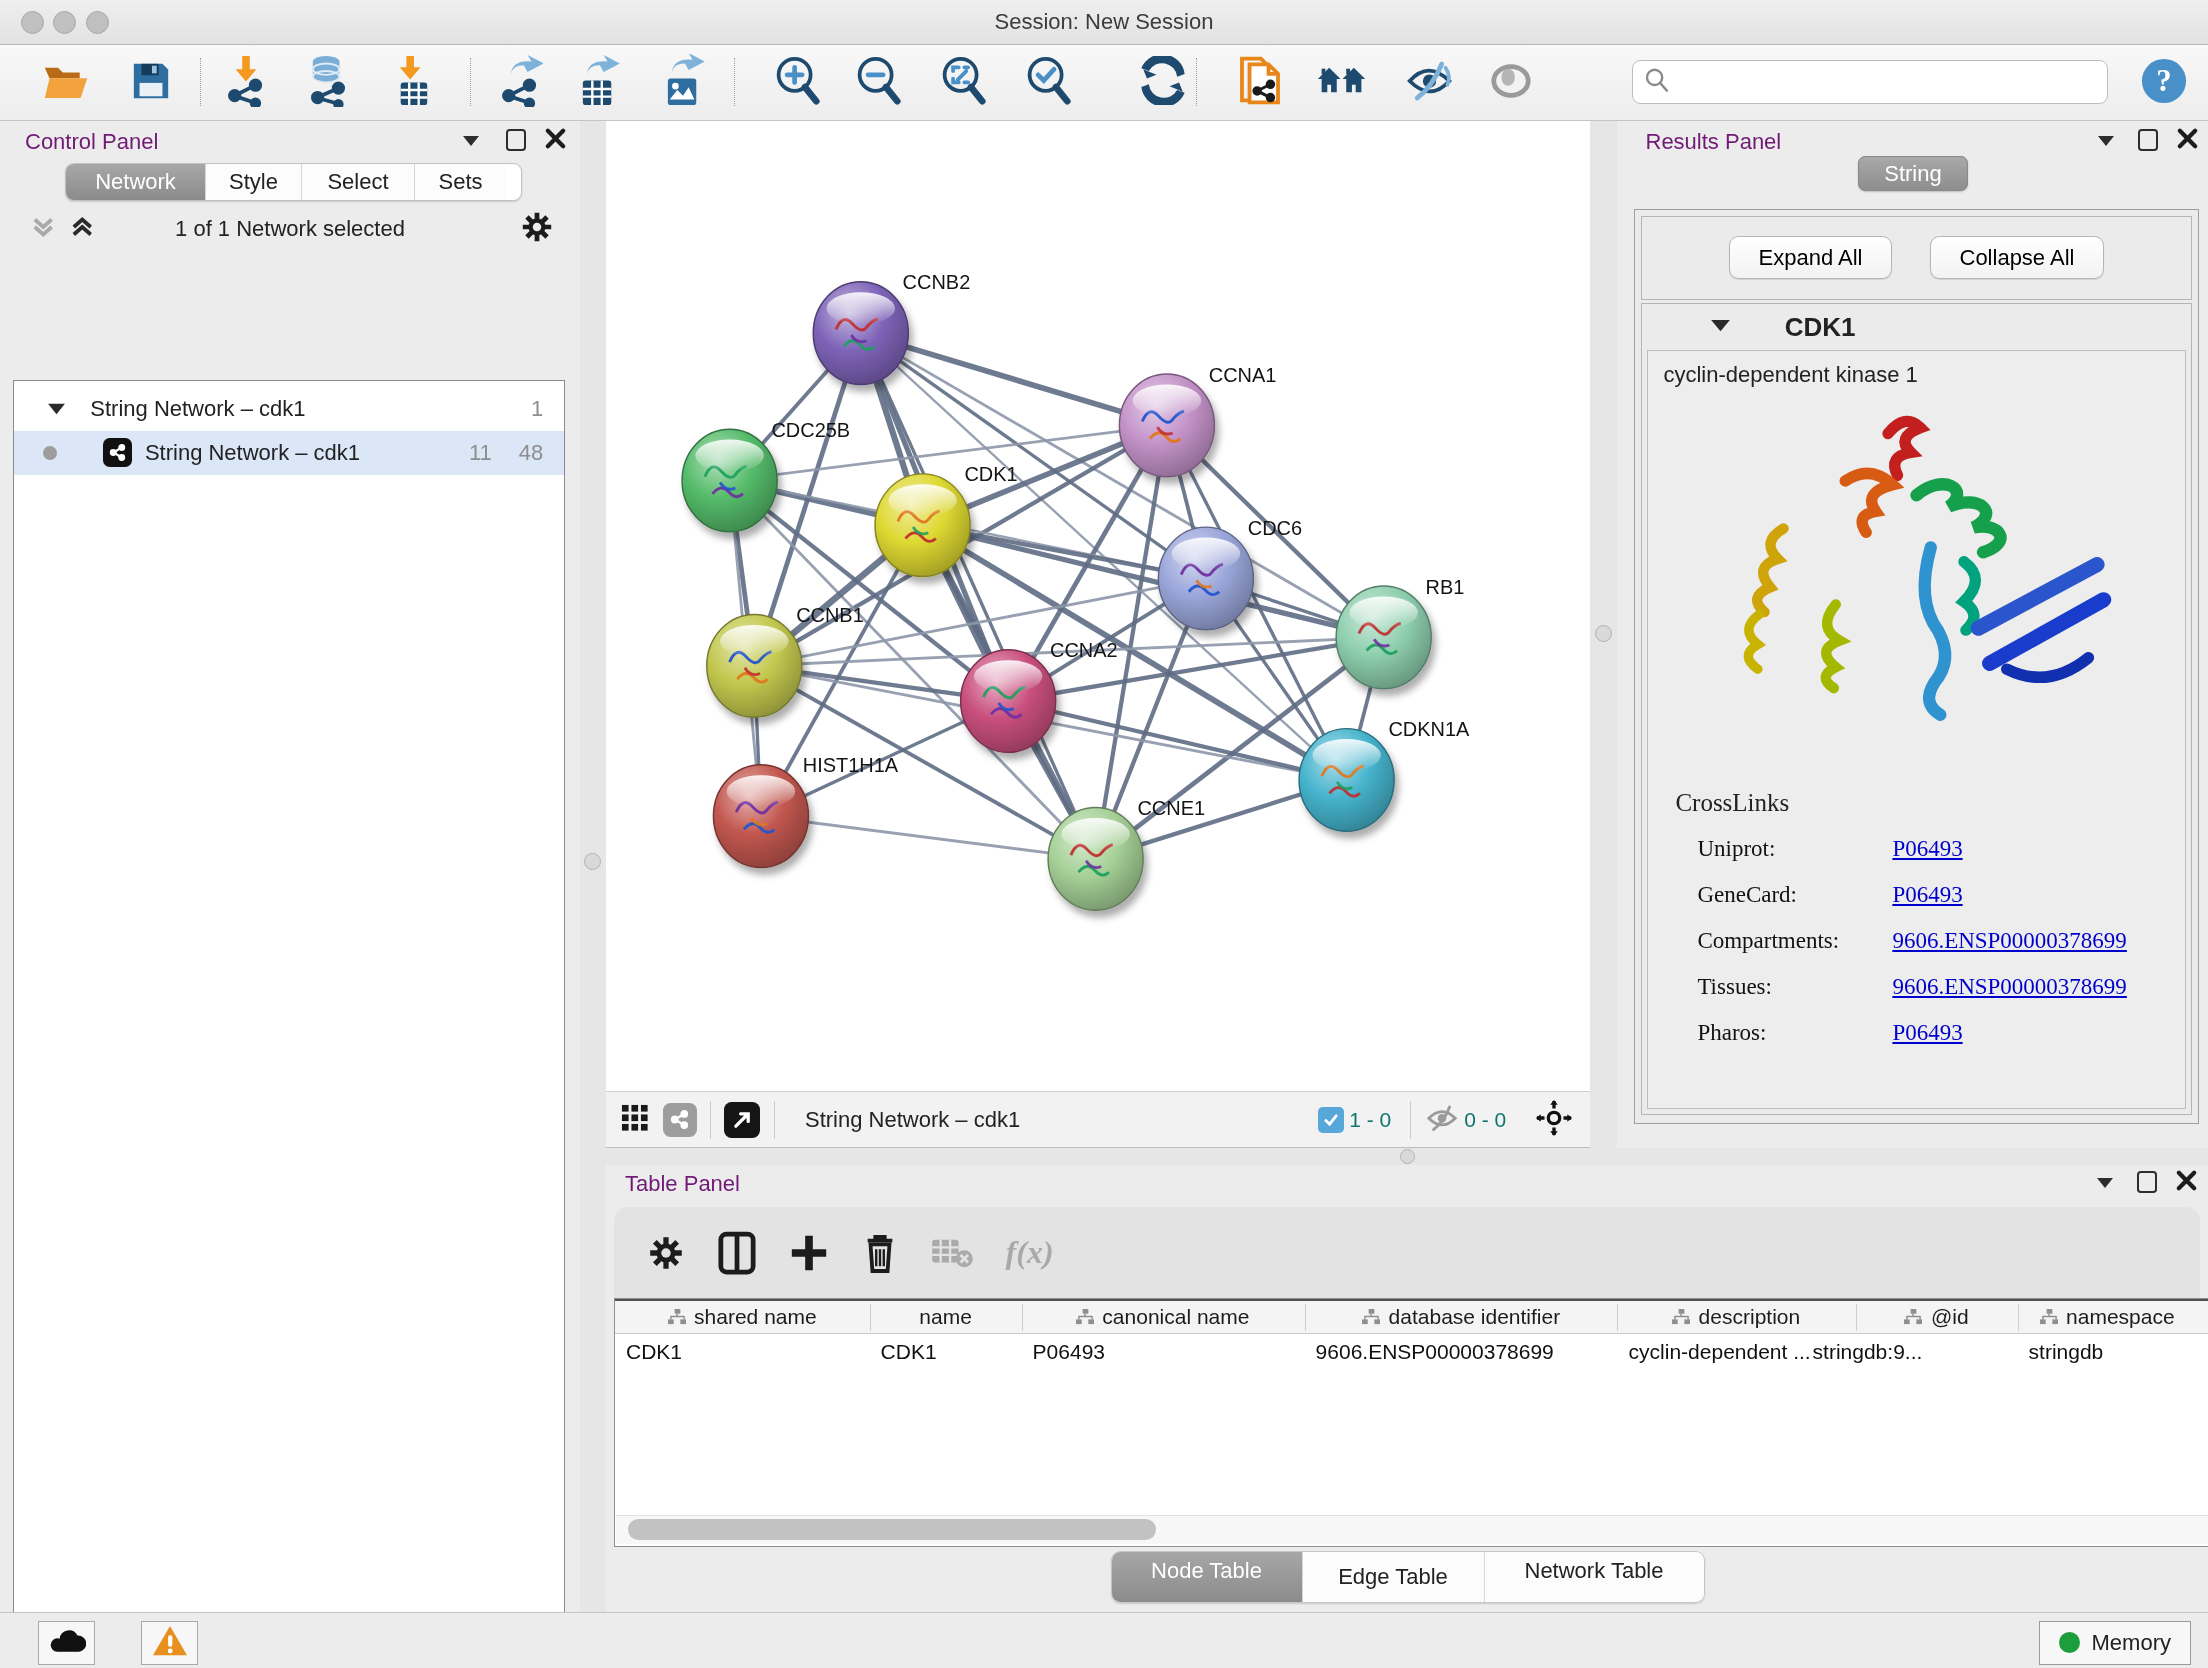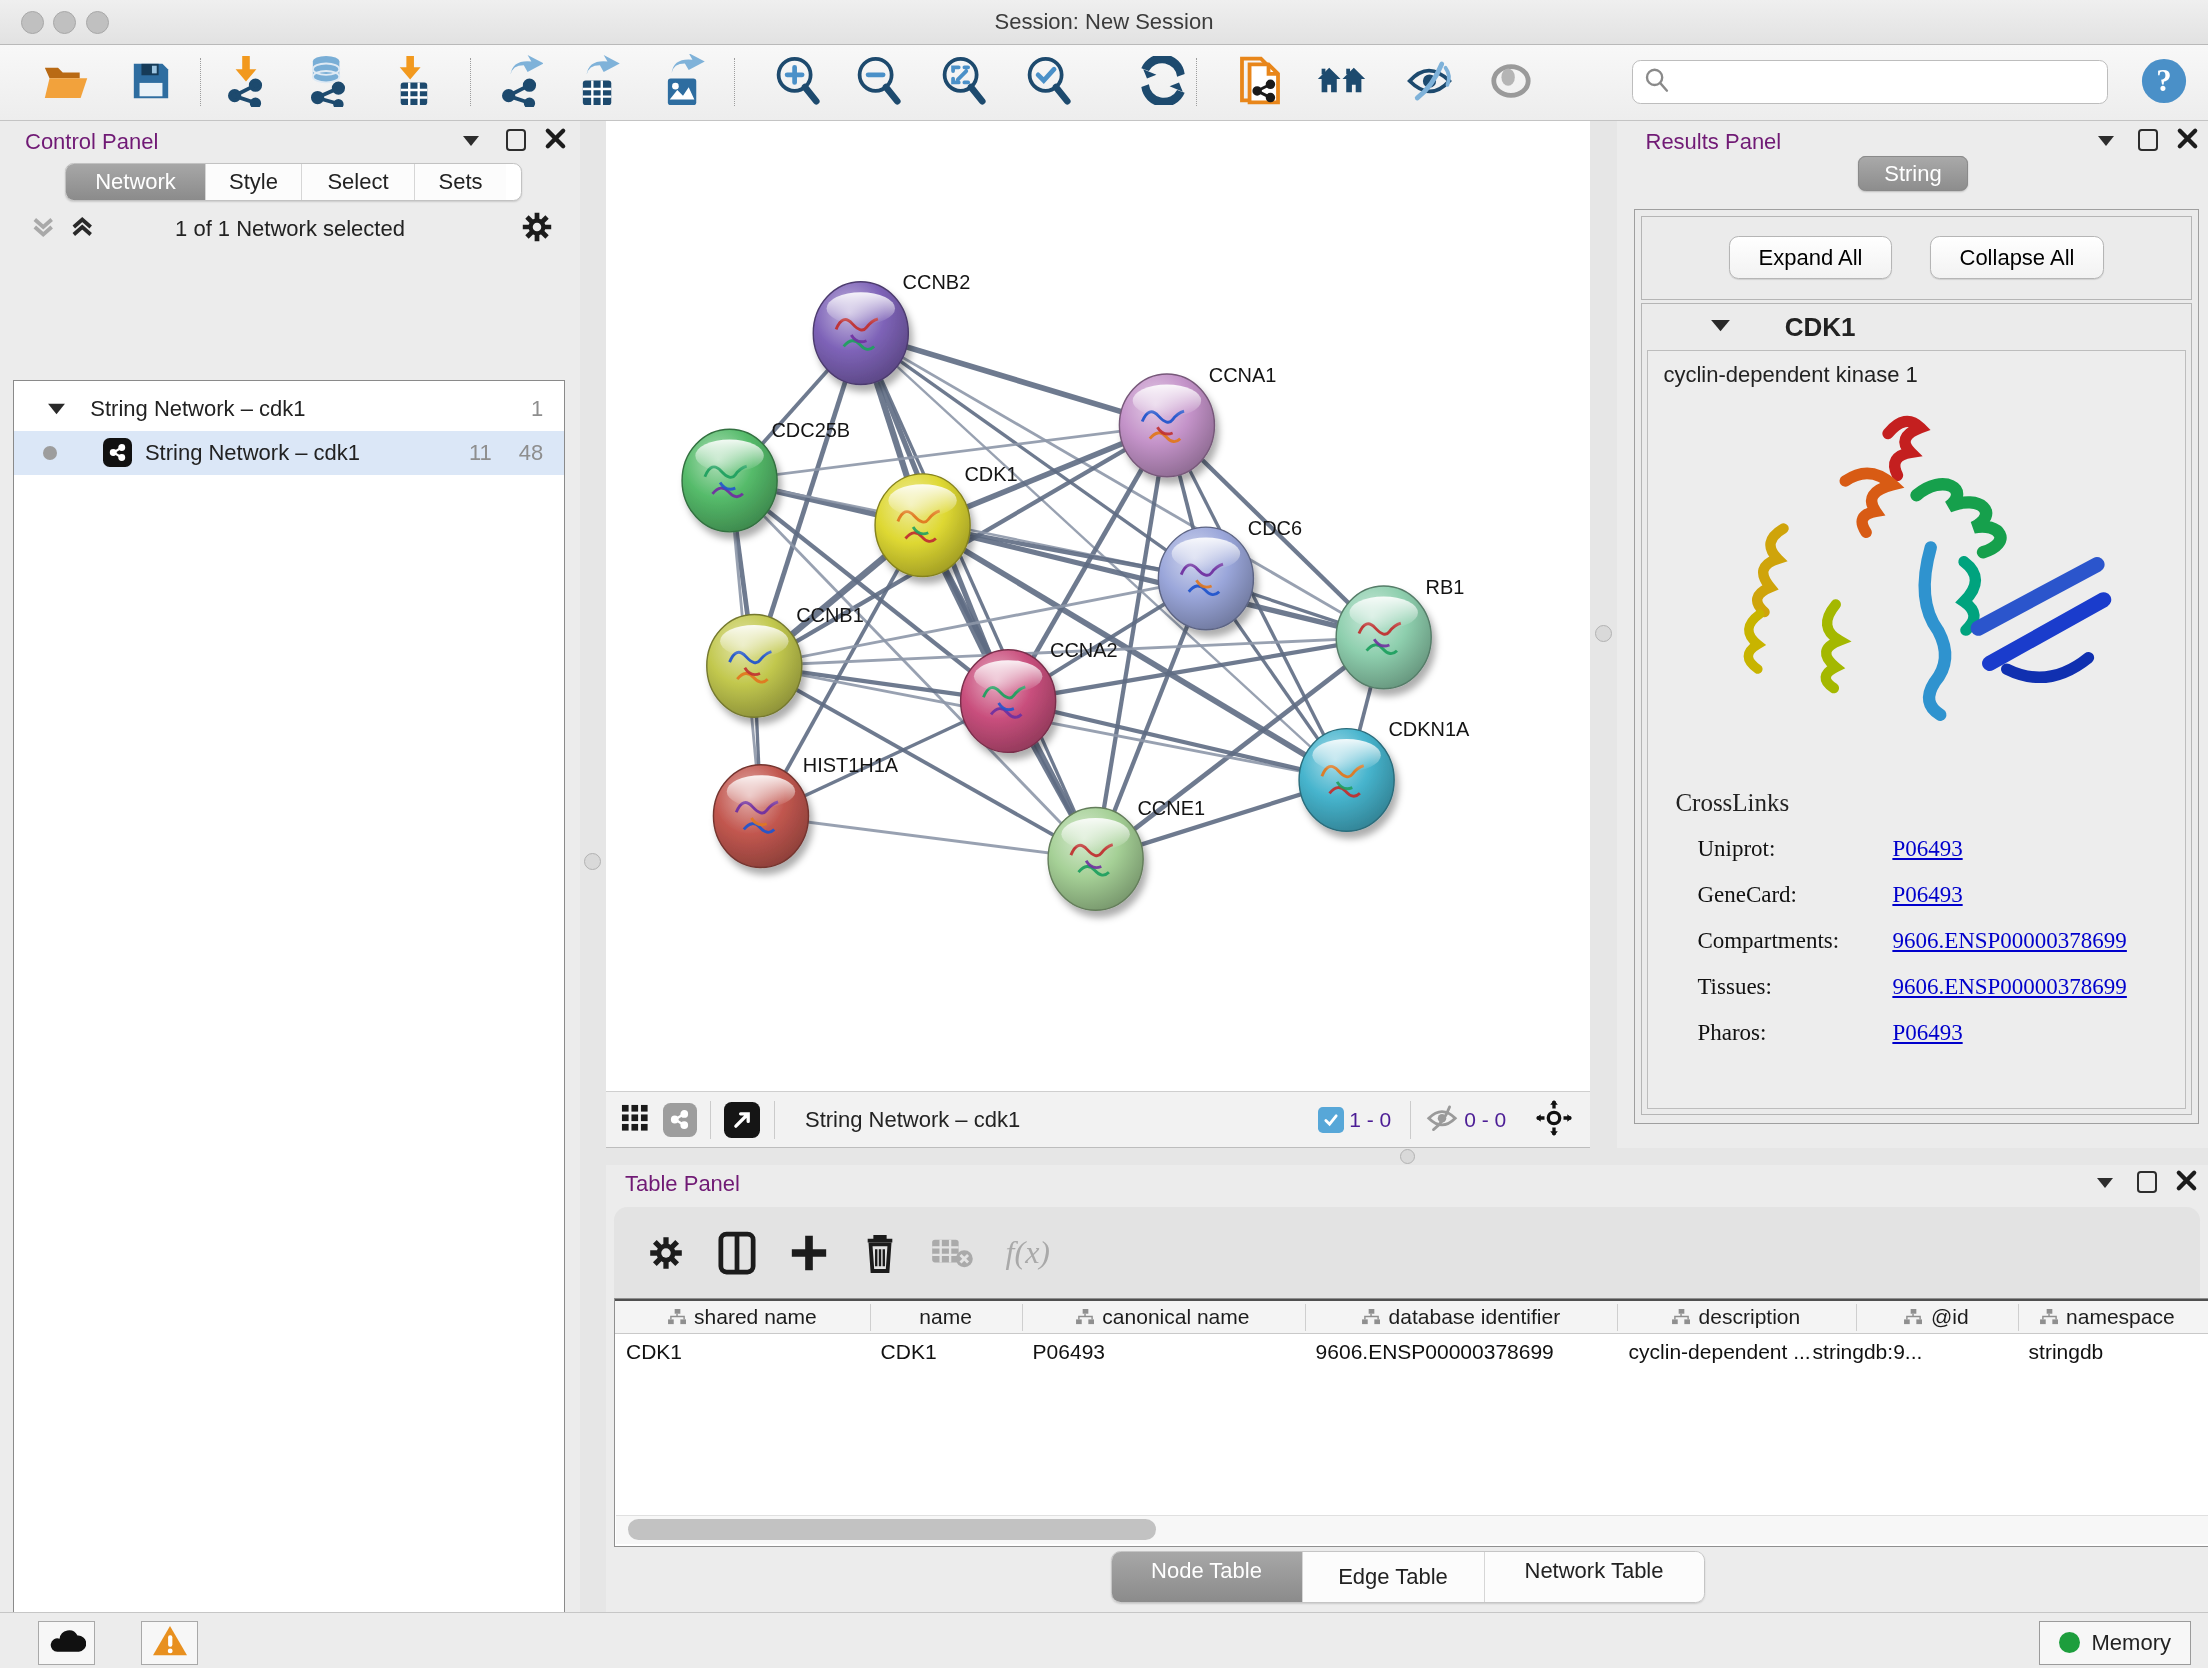--- a/index.html
+++ b/index.html
@@ -37,37 +37,37 @@
   
   .vsplit{background:#e6e6e6;}
   .handle{width:15px;height:15px;border-radius:50%;background:#d9d9d9;border:1.4px solid #b2b2b2;}
   
   .netcanvas{left:606px;top:121px;width:984px;height:970px;background:#fff;}
   .netbar{left:606px;top:1091px;width:984px;height:57px;background:#f2f2f2;border-top:1px solid #cfcfcf;
     border-bottom:1px solid #bdbdbd;display:flex;align-items:center;box-sizing:border-box;}
   .nbsep{width:0;height:38px;border-left:1px solid #cbcbcb;margin:0 13.3px;}
   .graybtn{width:34px;height:34px;border-radius:7.6px;background:#9d9d9d;display:flex;align-items:center;justify-content:center;}
   .blackbtn{width:36px;height:36px;border-radius:7.6px;background:#151515;display:flex;align-items:center;justify-content:center;}
-  .cnttext{font-size:21px;color:#4c1d95;margin:0 5.7px;}
+  .cnttext{font-size:21px;color:#0f766e;margin:0 5.7px;}
   .checkbox{width:26px;height:26px;border-radius:4.8px;background:#57a7d8;display:flex;align-items:center;justify-content:center;}
   
   .rpanel{left:1617px;top:121px;width:592px;height:1032px;background:#ececec;}
   .pill{font-size:22px;color:#fff;background:linear-gradient(#a9a9a9,#8d8d8d);border:1px solid #8a8a8a;
     border-radius:7.6px;padding:3.8px 25px;box-shadow:0 1px 1.9px rgba(0,0,0,.2);}
   .rbox{left:17px;top:88px;width:565px;height:915px;border:1.4px solid #9f9f9f;background:#ebebeb;box-sizing:border-box;padding-left:40px;}
   .btn{background:linear-gradient(#ffffff,#f2f2f2);border:1px solid #b5b5b5;border-radius:9.5px;
     font-size:22px;padding:7.6px 28.5px;cursor:pointer;box-shadow:0 1px 1px rgba(0,0,0,.12);}
   .serif{font-family:"Liberation Serif","DejaVu Serif",serif;}
   .xlink{color:#0000cc;text-decoration:underline;font-size:23px;}
   .xlabel{font-size:23px;color:#111;}
   
   .tpanel{left:606px;top:1165px;width:1603px;height:447px;background:#ececec;}
   .ttoolbar{left:7.6px;top:42px;width:1586px;height:91px;background:#e3e3e3;border-radius:13.3px 13.3px 0 0;
     display:flex;align-items:center;}
-  .titem{margin-left:32px;display:flex;align-items:center;cursor:pointer;}
+  .titem{margin-left:32px;display:flex;align-items:center;cursor:pointer;font-weight:bold;}
   .tableframe{left:7.6px;top:133px;width:1696px;height:249px;background:#fff;border:1.9px solid #8f8f8f;box-sizing:border-box;}
   .thead{height:32px;background:#f4f4f4;border-top:2.9px solid #4f4f4f;border-bottom:1px solid #c9c9c9;position:relative;}
   .thcell{position:absolute;top:0;height:32px;display:flex;align-items:center;justify-content:center;
     font-size:21px;color:#1c1c1c;gap:7.6px;overflow:hidden;}
   .thsep{position:absolute;top:2.9px;height:27px;width:0;border-left:1px solid #cfcfcf;}
   .tcell{position:absolute;font-size:21px;color:#111;white-space:nowrap;overflow:hidden;}
   .hscroll{position:absolute;left:1.9px;right:1.9px;bottom:1.9px;height:28.5px;background:#f7f7f7;border-top:1px solid #e0e0e0;}
   .hthumb{position:absolute;left:11.4px;top:3.8px;width:528px;height:21px;border-radius:10.5px;background:#c2c2c2;}
   .btabs{display:flex;border-radius:9.5px;overflow:hidden;border:1px solid #c5c5c5;box-shadow:0 1px 1.9px rgba(0,0,0,.15);}
   

